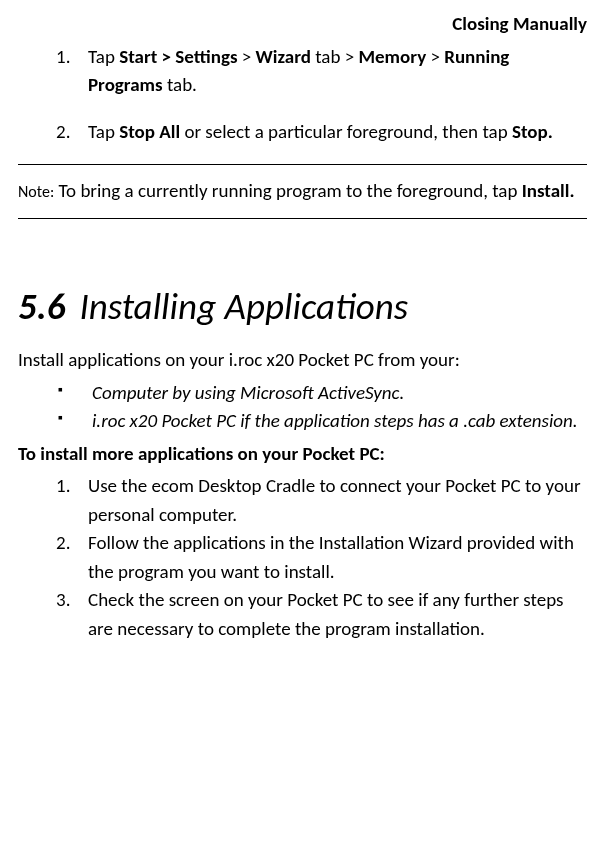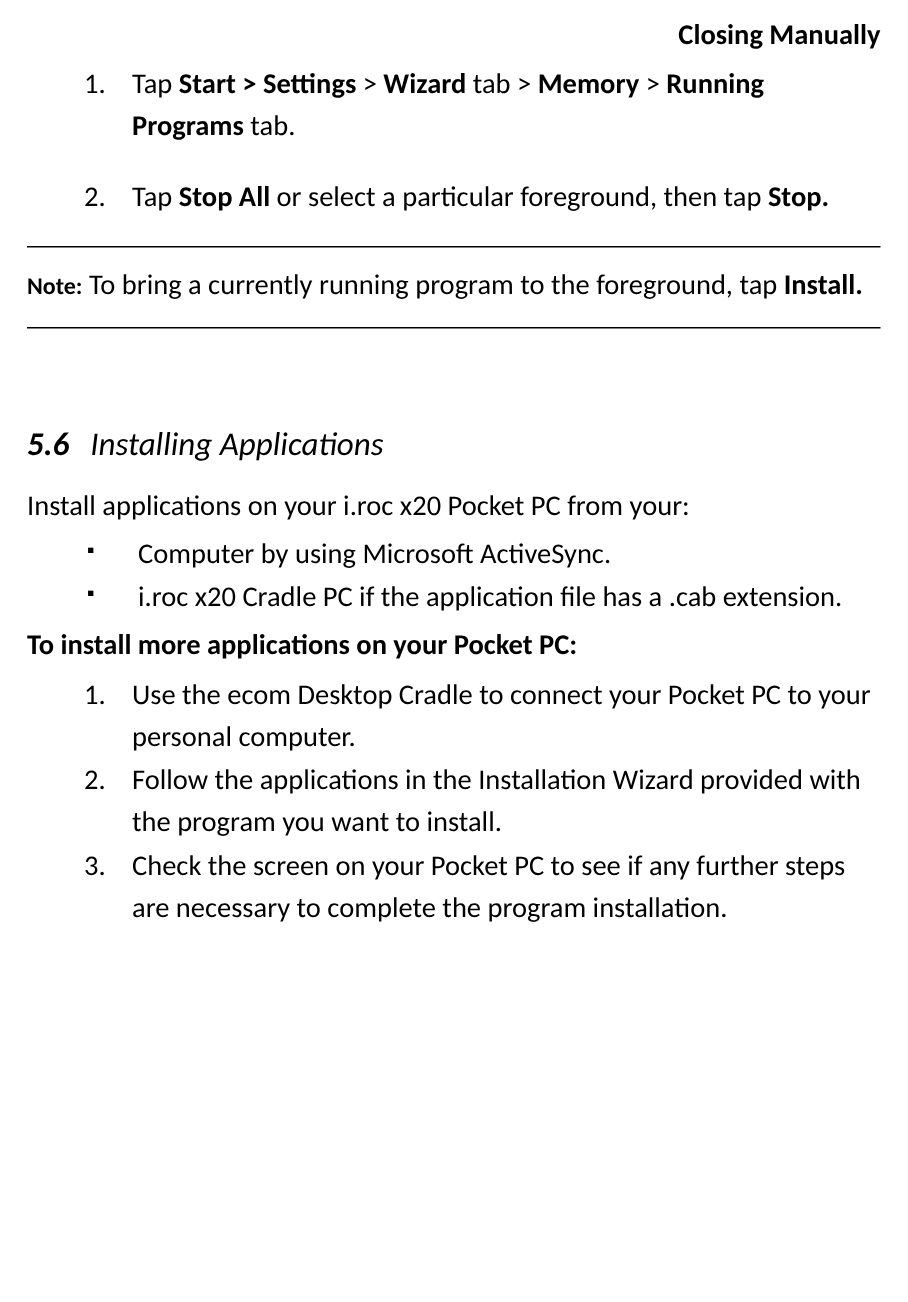--- a/index.html
+++ b/index.html
@@ -48,27 +48,27 @@
     }
     hr {
       border: none;
       border-top: 1px solid #000;
       margin: 8px 0 12px 0;
     }
     .note-block {
       margin-bottom: 12px;
     }
     .note-label {
-      font-weight: bold;
+      font-weight: normal;
       font-size: 16px;
     }
     .section-heading {
       margin-top: 60px;
       margin-bottom: 12px;
-      font-size: 22px;
+      font-size: 37px;
     }
     .section-number {
       font-weight: bold;
       font-style: italic;
       margin-right: 14px;
     }
     .section-title {
       font-style: italic;
       font-weight: normal;
     }
@@ -88,20 +88,21 @@
     .bullet-list > li::before {
       content: "▪";
       position: absolute;
       left: 2px;
       top: 0;
       font-size: 14px;
     }
     .bullet-list > li .content {
       display: block;
       padding-left: 6px;
+      font-style: italic;
     }
     .follow-text {
       margin-bottom: 4px;
       font-weight: bold;
     }
   </style>
 </head>
 <body>
 
 <div class="closing-heading">Closing Manually</div>
@@ -129,21 +130,21 @@
   <span class="section-number">5.6</span><span class="section-title">Installing Applications</span>
 </h2>
 
 <div class="intro-text">Install applications on your i.roc x20 Pocket PC from your:</div>
 
 <ul class="bullet-list" id="bullet-list">
     <li>
       <span class="content">Computer by using Microsoft ActiveSync.</span>
     </li>
     <li>
-      <span class="content">i.roc x20 Cradle PC if the application file has a .cab extension.</span>
+      <span class="content">i.roc x20 Pocket PC if the application steps has a .cab extension.</span>
     </li>
   </ul>
 
 <div class="follow-text">To install more applications on your Pocket PC:</div>
 
 <ol class="numbered-list tight" id="install-steps">
     <li>
       <span class="num">1.</span>
       <span class="content">Use the ecom Desktop Cradle to connect your Pocket PC to your personal computer.</span>
     </li>

